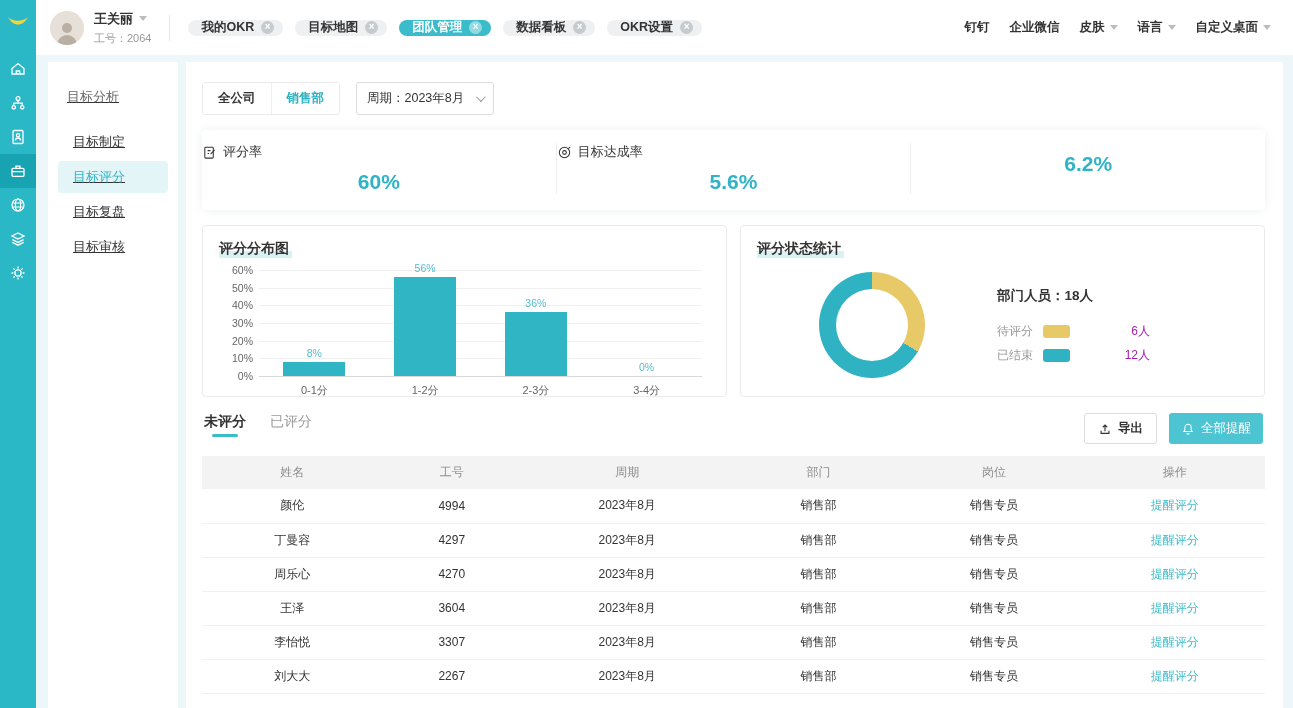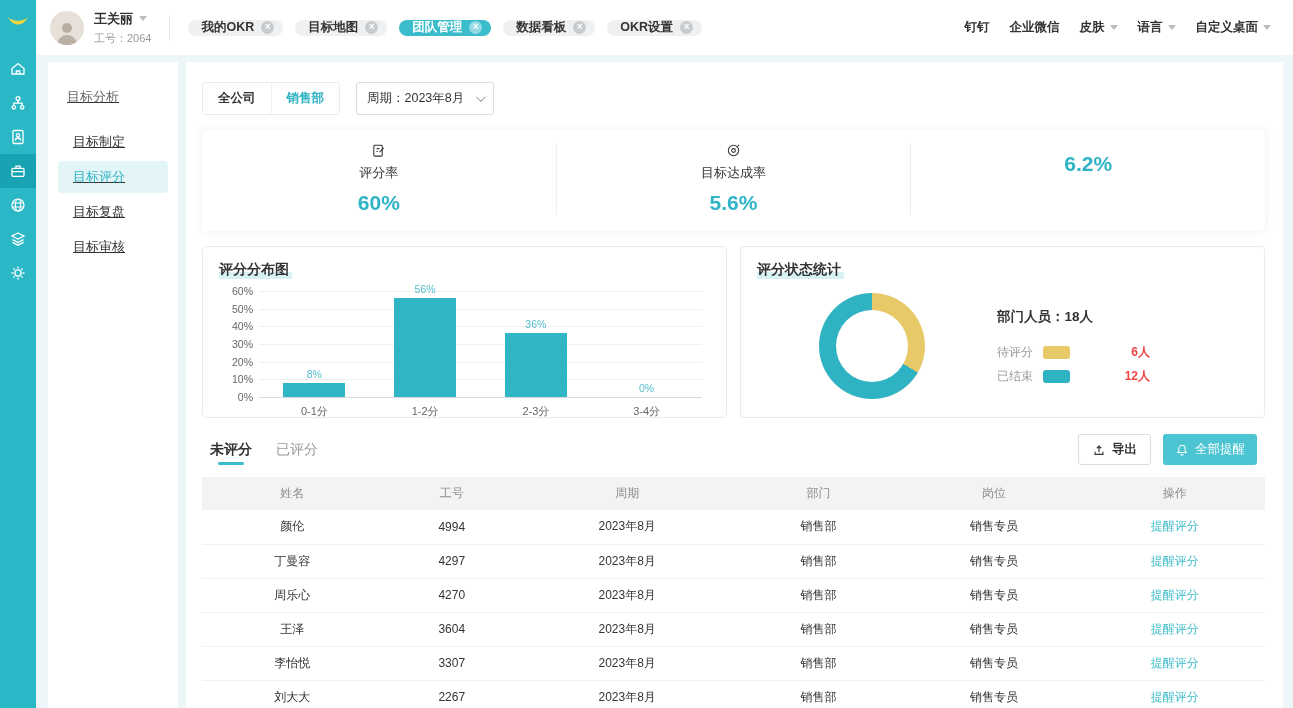--- a/index.html
+++ b/index.html
@@ -40,21 +40,21 @@
   .scope-group { display:flex; border:1px solid #EBEBEB; border-radius:3px; overflow:hidden; }
   .scope-btn { padding:7px 15px; font-size:12.5px; font-weight:bold; color:#333; background:#fff; cursor:pointer; }
   .scope-btn + .scope-btn { border-left:1px solid #F0F0F0; }
   .scope-btn.active { color:#2FB3C2; }
   .period-select { display:flex; align-items:center; justify-content:space-between; width:138px; border:1px solid #DCDCDC; border-radius:3px; padding:7px 10px; font-size:12.5px; color:#333; cursor:pointer; }
   .chev { width:7px; height:7px; border-right:1.4px solid #999; border-bottom:1.4px solid #999; transform:rotate(45deg) translateY(-2px); }
   
   .stats-card { display:flex; margin:15px 0; padding:13px 0 16px; border-radius:4px; box-shadow:0 0 10px rgba(100,130,140,.12); }
   .stat { flex:1; text-align:center; }
   .stat + .stat { border-left:1px solid #EEEEEE; }
-  .stat-label { font-size:13px; color:#333; display:flex; align-items:center; justify-content:flex-start; gap:6px;flex-direction:column; }
+  .stat-label { font-size:13px; color:#333; display:flex; align-items:center; justify-content:flex-start; gap:6px; }
   .stat-value { font-size:21px; font-weight:bold; color:#2FB3C6; margin-top:9px; }
   
   .charts-row { display:flex; gap:13px; }
   .chart-card { flex:1; border:1px solid #EBEBEB; border-radius:4px; padding:13px 16px 10px; height:172px; min-width:0; }
   .card-title { font-size:14px; font-weight:bold; color:#333; display:inline-block; background:linear-gradient(transparent 62%, rgba(60,185,199,.20) 62%); padding-right:3px; }
   .bar-wrap { margin-top:12px; padding-left:40px; padding-right:8px; }
   .bar-plot { position:relative; height:106px; }
   .gridline { position:absolute; left:0; right:0; height:1px; background:#F0F0F0; }
   .gridline.axis { background:#D9D9D9; }
   .ytick { position:absolute; left:-38px; width:32px; text-align:right; font-size:10.5px; color:#666; transform:translateY(-50%); }
@@ -65,23 +65,23 @@
   .xtick { flex:1; text-align:center; font-size:11px; color:#666; }
   
   .donut-row { display:flex; align-items:center; margin-top:14px; padding-left:62px; }
   .donut { width:106px; height:106px; border-radius:50%; position:relative; }
   .donut::after { content:''; position:absolute; inset:17px; background:#fff; border-radius:50%; }
   .donut-legend { margin-left:72px; }
   .legend-title { font-size:13.5px; font-weight:bold; color:#333; margin-bottom:18px; }
   .legend-item { display:flex; align-items:center; margin-top:7px; font-size:12px; }
   .legend-name { color:#999; width:46px; }
   .legend-swatch { width:27px; height:13px; border-radius:3px; }
-  .legend-value { font-weight:bold; color:#ef4444; margin-left:44px; width:36px; text-align:right; }
-  
-  .table-head { display:flex; align-items:flex-end; margin:16px 8px 12px; }
+  .legend-value { font-weight:normal; color:#a21caf; margin-left:44px; width:36px; text-align:right; }
+  
+  .table-head { display:flex; align-items:flex-start; margin:16px 2px 12px; }
   .tbl-tab { font-size:14px; color:#999; margin-right:24px; cursor:pointer; }
   .tbl-tab.active { color:#333; font-weight:bold; }
   .tbl-tab.active::after { content:''; display:block; width:26px; height:3px; border-radius:2px; background:#3BBCCB; margin:3px auto 0; }
   .head-actions { margin-left:auto; display:flex; gap:12px; }
   .btn-export { display:flex; align-items:center; gap:6px; border:1px solid #DCDCDC; border-radius:3px; background:#fff; padding:6px 13px; font-size:12.5px; font-weight:bold; color:#333; cursor:pointer; }
   .btn-remind { display:flex; align-items:center; gap:6px; border:none; border-radius:3px; background:#4CC4D2; padding:6px 12px; font-size:12.5px; color:#fff; cursor:pointer; }
   table { width:100%; border-collapse:collapse; }
   th { background:#F3F3F3; color:#8C8C8C; font-weight:normal; font-size:12px; height:33px; }
   td { text-align:center; font-size:12px; color:#333; height:34px; border-bottom:1px solid #F1F1F1; }
   th:nth-child(1),td:nth-child(1){width:17%;} th:nth-child(2),td:nth-child(2){width:13%;}

